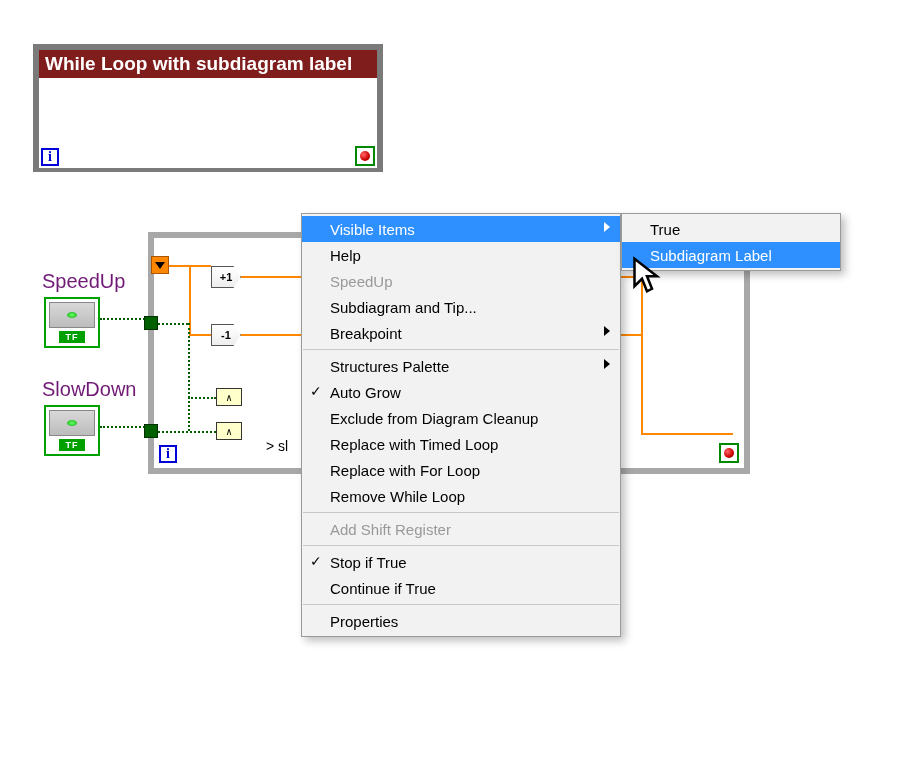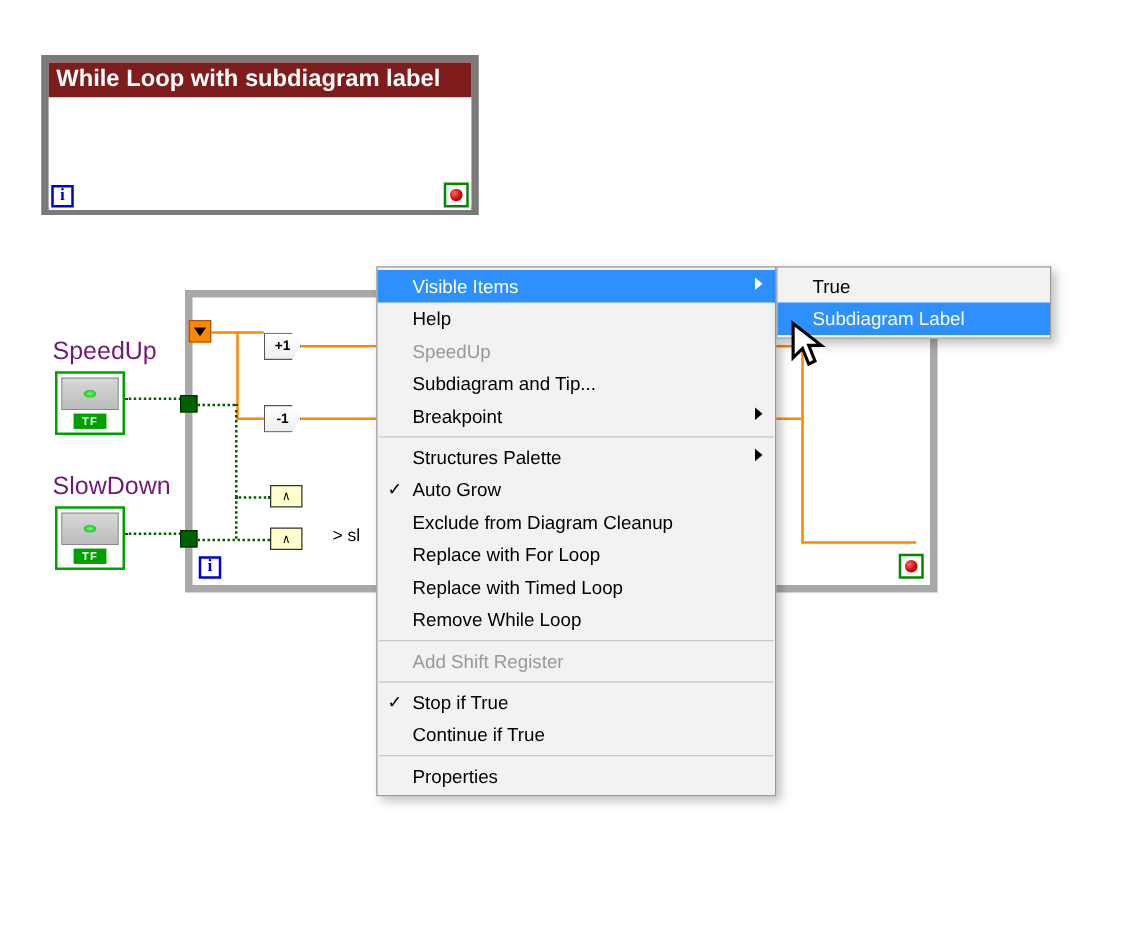--- a/index.html
+++ b/index.html
@@ -276,21 +276,21 @@
     <span>-1</span>
   </div>
 
   <div class="logic-box" style="left:62px; top:150px;">
     <span>∧</span>
   </div>
   <div class="logic-box" style="left:62px; top:184px;">
     <span>∧</span>
   </div>
 
-  <div class="trunc-text" style="left:112px; top:182px;">&gt; sl</div>
+  <div class="trunc-text" style="left:112px; top:200px;">&gt; sl</div>
 
   <div class="i-box" style="position:absolute; left:5px; bottom:5px;">
     <span>i</span>
   </div>
 
   <div class="stop-box" style="position:absolute; right:5px; bottom:5px;"></div>
 </div>
 
 <div class="menu main-menu">
   <div class="menu-item highlight">
@@ -316,24 +316,24 @@
     <span class="arrow"></span>
   </div>
   <div class="menu-item">
     <span class="check">✓</span>
     <span>Auto Grow</span>
   </div>
   <div class="menu-item">
     <span>Exclude from Diagram Cleanup</span>
   </div>
   <div class="menu-item">
+    <span>Replace with Timed Loop</span>
+  </div>
+  <div class="menu-item">
     <span>Replace with For Loop</span>
-  </div>
-  <div class="menu-item">
-    <span>Replace with Timed Loop</span>
   </div>
   <div class="menu-item">
     <span>Remove While Loop</span>
   </div>
   <div class="menu-sep"></div>
   <div class="menu-item disabled">
     <span>Add Shift Register</span>
   </div>
   <div class="menu-sep"></div>
   <div class="menu-item">

